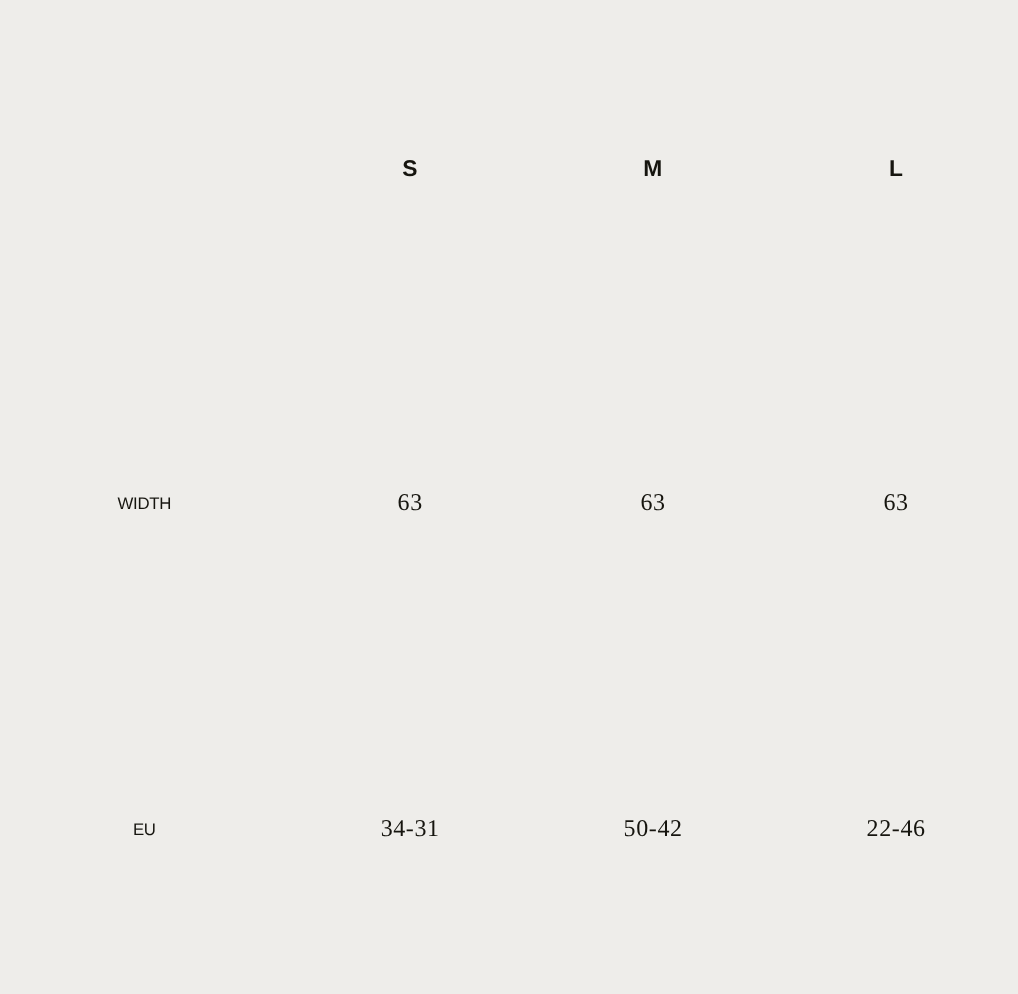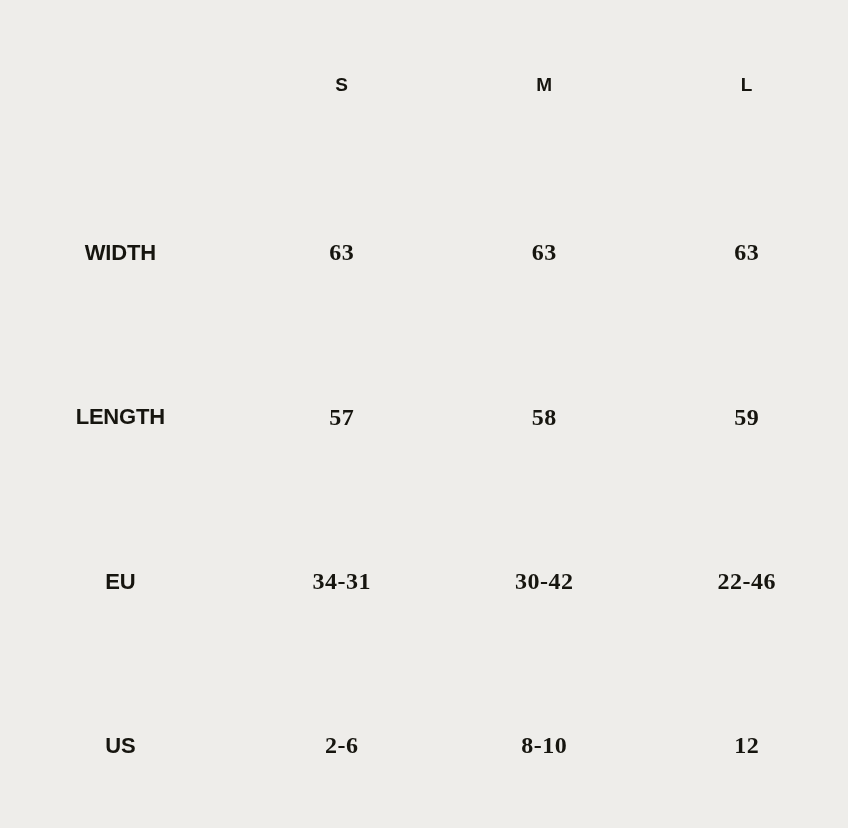--- a/index.html
+++ b/index.html
@@ -40,34 +40,34 @@
   .size-head {
     font-family: "Liberation Sans", sans-serif;
     font-weight: bold;
     font-size: 19px;
     letter-spacing: 0.4px;
   }
 
   
   .row-label {
     font-family: "Liberation Sans", sans-serif;
-    font-weight: bold;
-    font-size: 22px;
+    font-weight: normal;
+    font-size: 14px;
     letter-spacing: -0.2px;
     line-height: 1.35;
   }
   .row-label.two-line {
     line-height: 2.1;
   }
 
   
   .row-value {
     font-family: "Liberation Serif", serif;
-    font-size: 24px;
-    font-weight: bold;
+    font-size: 20px;
+    font-weight: normal;
     letter-spacing: 0.5px;
   }
 
   .data-row .chart-cell {
     height: 100px;
   }
 </style>
 </head>
 <body>
 
@@ -80,37 +80,25 @@
     <div class="chart-cell col-size size-head">L</div>
   </div>
 
   <div class="chart-row data-row">
     <div class="chart-cell col-label row-label">WIDTH</div>
     <div class="chart-cell col-size row-value">63</div>
     <div class="chart-cell col-size row-value">63</div>
     <div class="chart-cell col-size row-value">63</div>
   </div>
 
-  <div class="chart-row data-row">
-    <div class="chart-cell col-label row-label">LENGTH</div>
-    <div class="chart-cell col-size row-value">57</div>
-    <div class="chart-cell col-size row-value">58</div>
-    <div class="chart-cell col-size row-value">59</div>
-  </div>
 
 
 
   <div class="chart-row data-row">
     <div class="chart-cell col-label row-label">EU</div>
     <div class="chart-cell col-size row-value">34-31</div>
-    <div class="chart-cell col-size row-value">30-42</div>
+    <div class="chart-cell col-size row-value">50-42</div>
     <div class="chart-cell col-size row-value">22-46</div>
   </div>
 
 
-  <div class="chart-row data-row">
-    <div class="chart-cell col-label row-label">US</div>
-    <div class="chart-cell col-size row-value">2-6</div>
-    <div class="chart-cell col-size row-value">8-10</div>
-    <div class="chart-cell col-size row-value">12</div>
-  </div>
 
 </div>
 
 </body></html>

